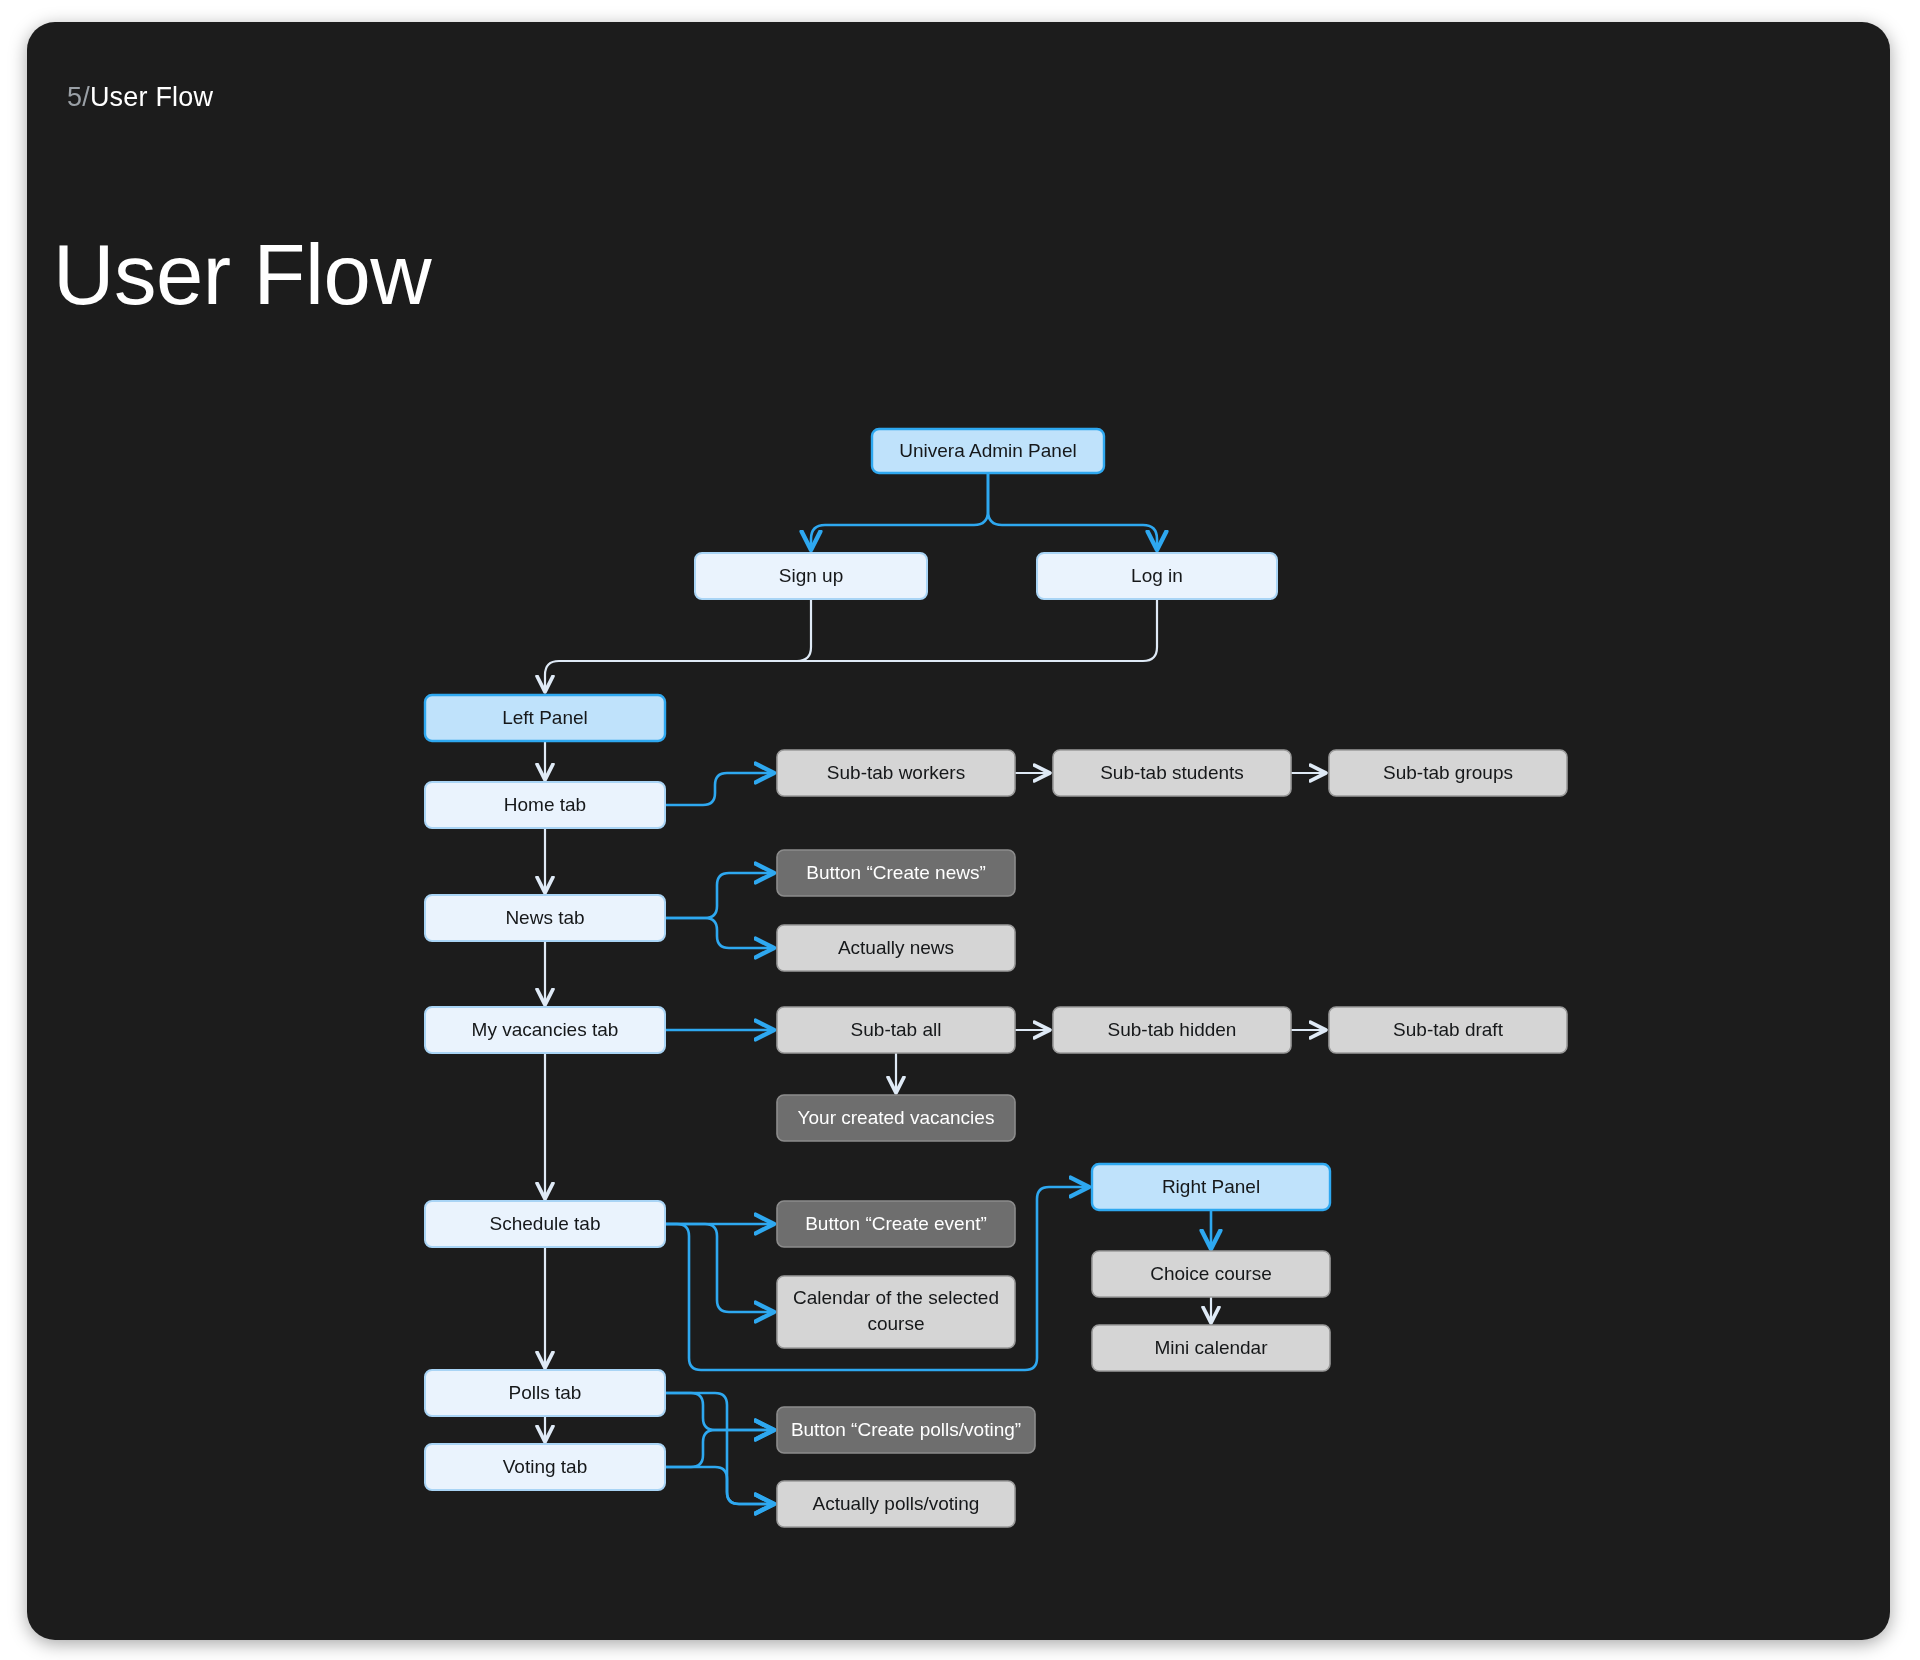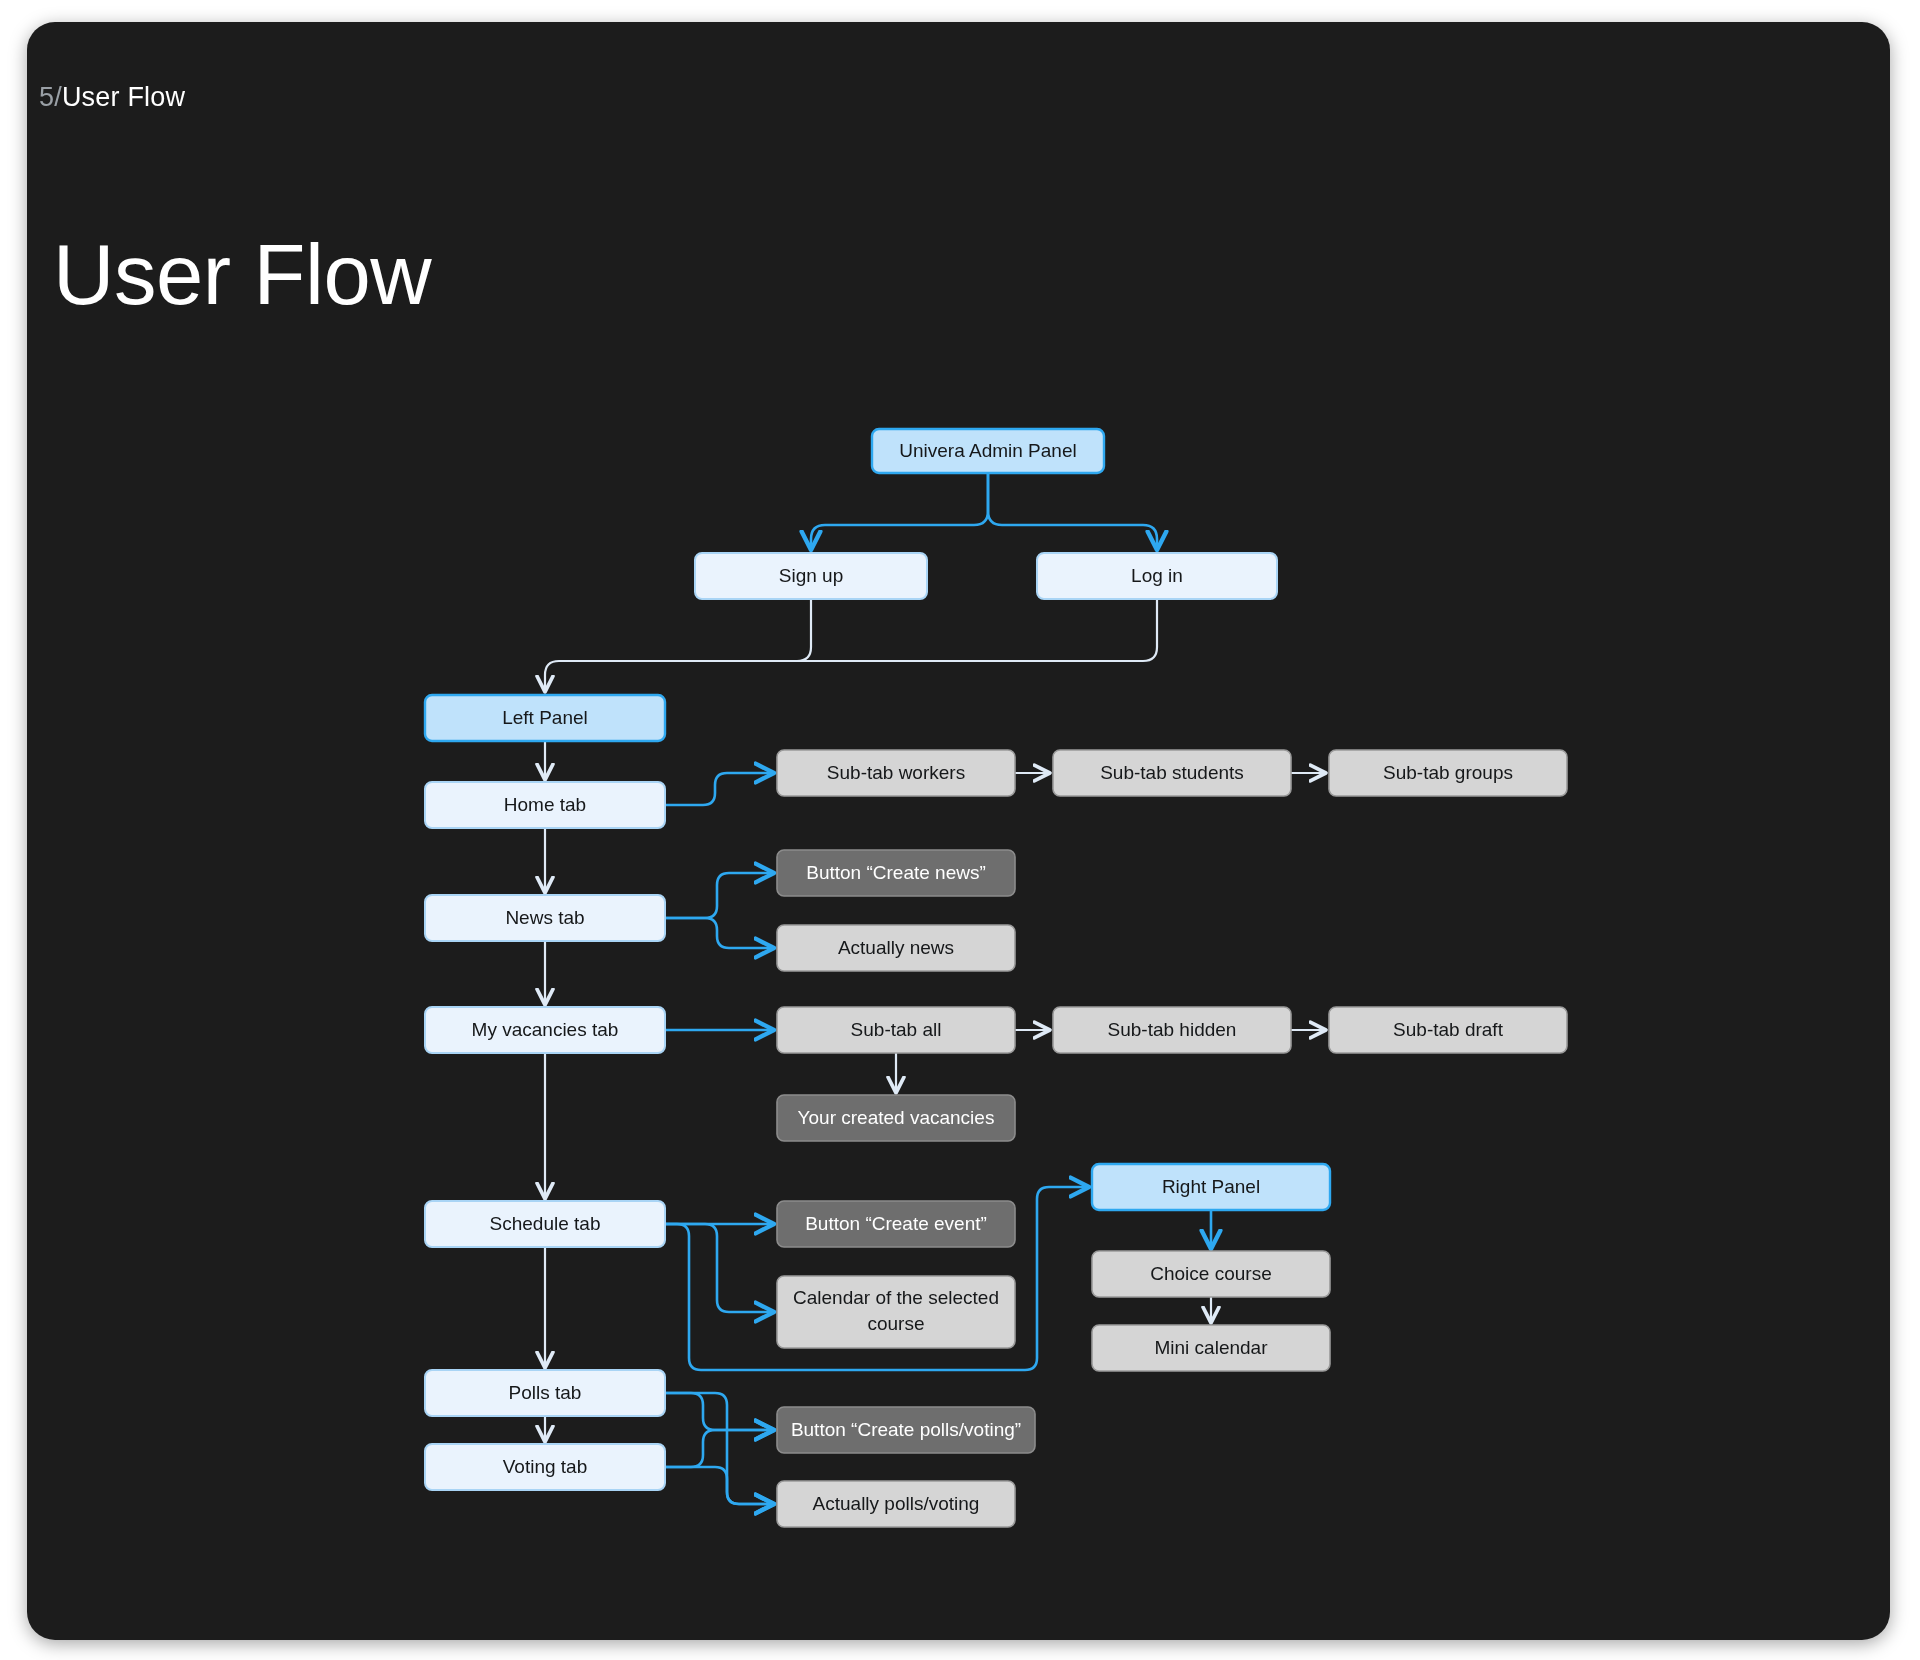--- a/index.html
+++ b/index.html
@@ -17,21 +17,21 @@
     top: 22px;
     width: 1863px;
     height: 1618px;
     background: #1c1c1c;
     border-radius: 28px;
     box-shadow: 0 4px 18px rgba(0,0,0,0.35);
     overflow: hidden;
   }
   #breadcrumb {
     position: absolute;
-    left: 12px;
+    left: 40px;
     top: 60px;
     font-size: 27px;
     letter-spacing: 0.2px;
     color: #ffffff;
     white-space: nowrap;
   }
   #breadcrumb .num { color: #9aa0a6; }
   #page-title {
     position: absolute;
     left: 26px;

